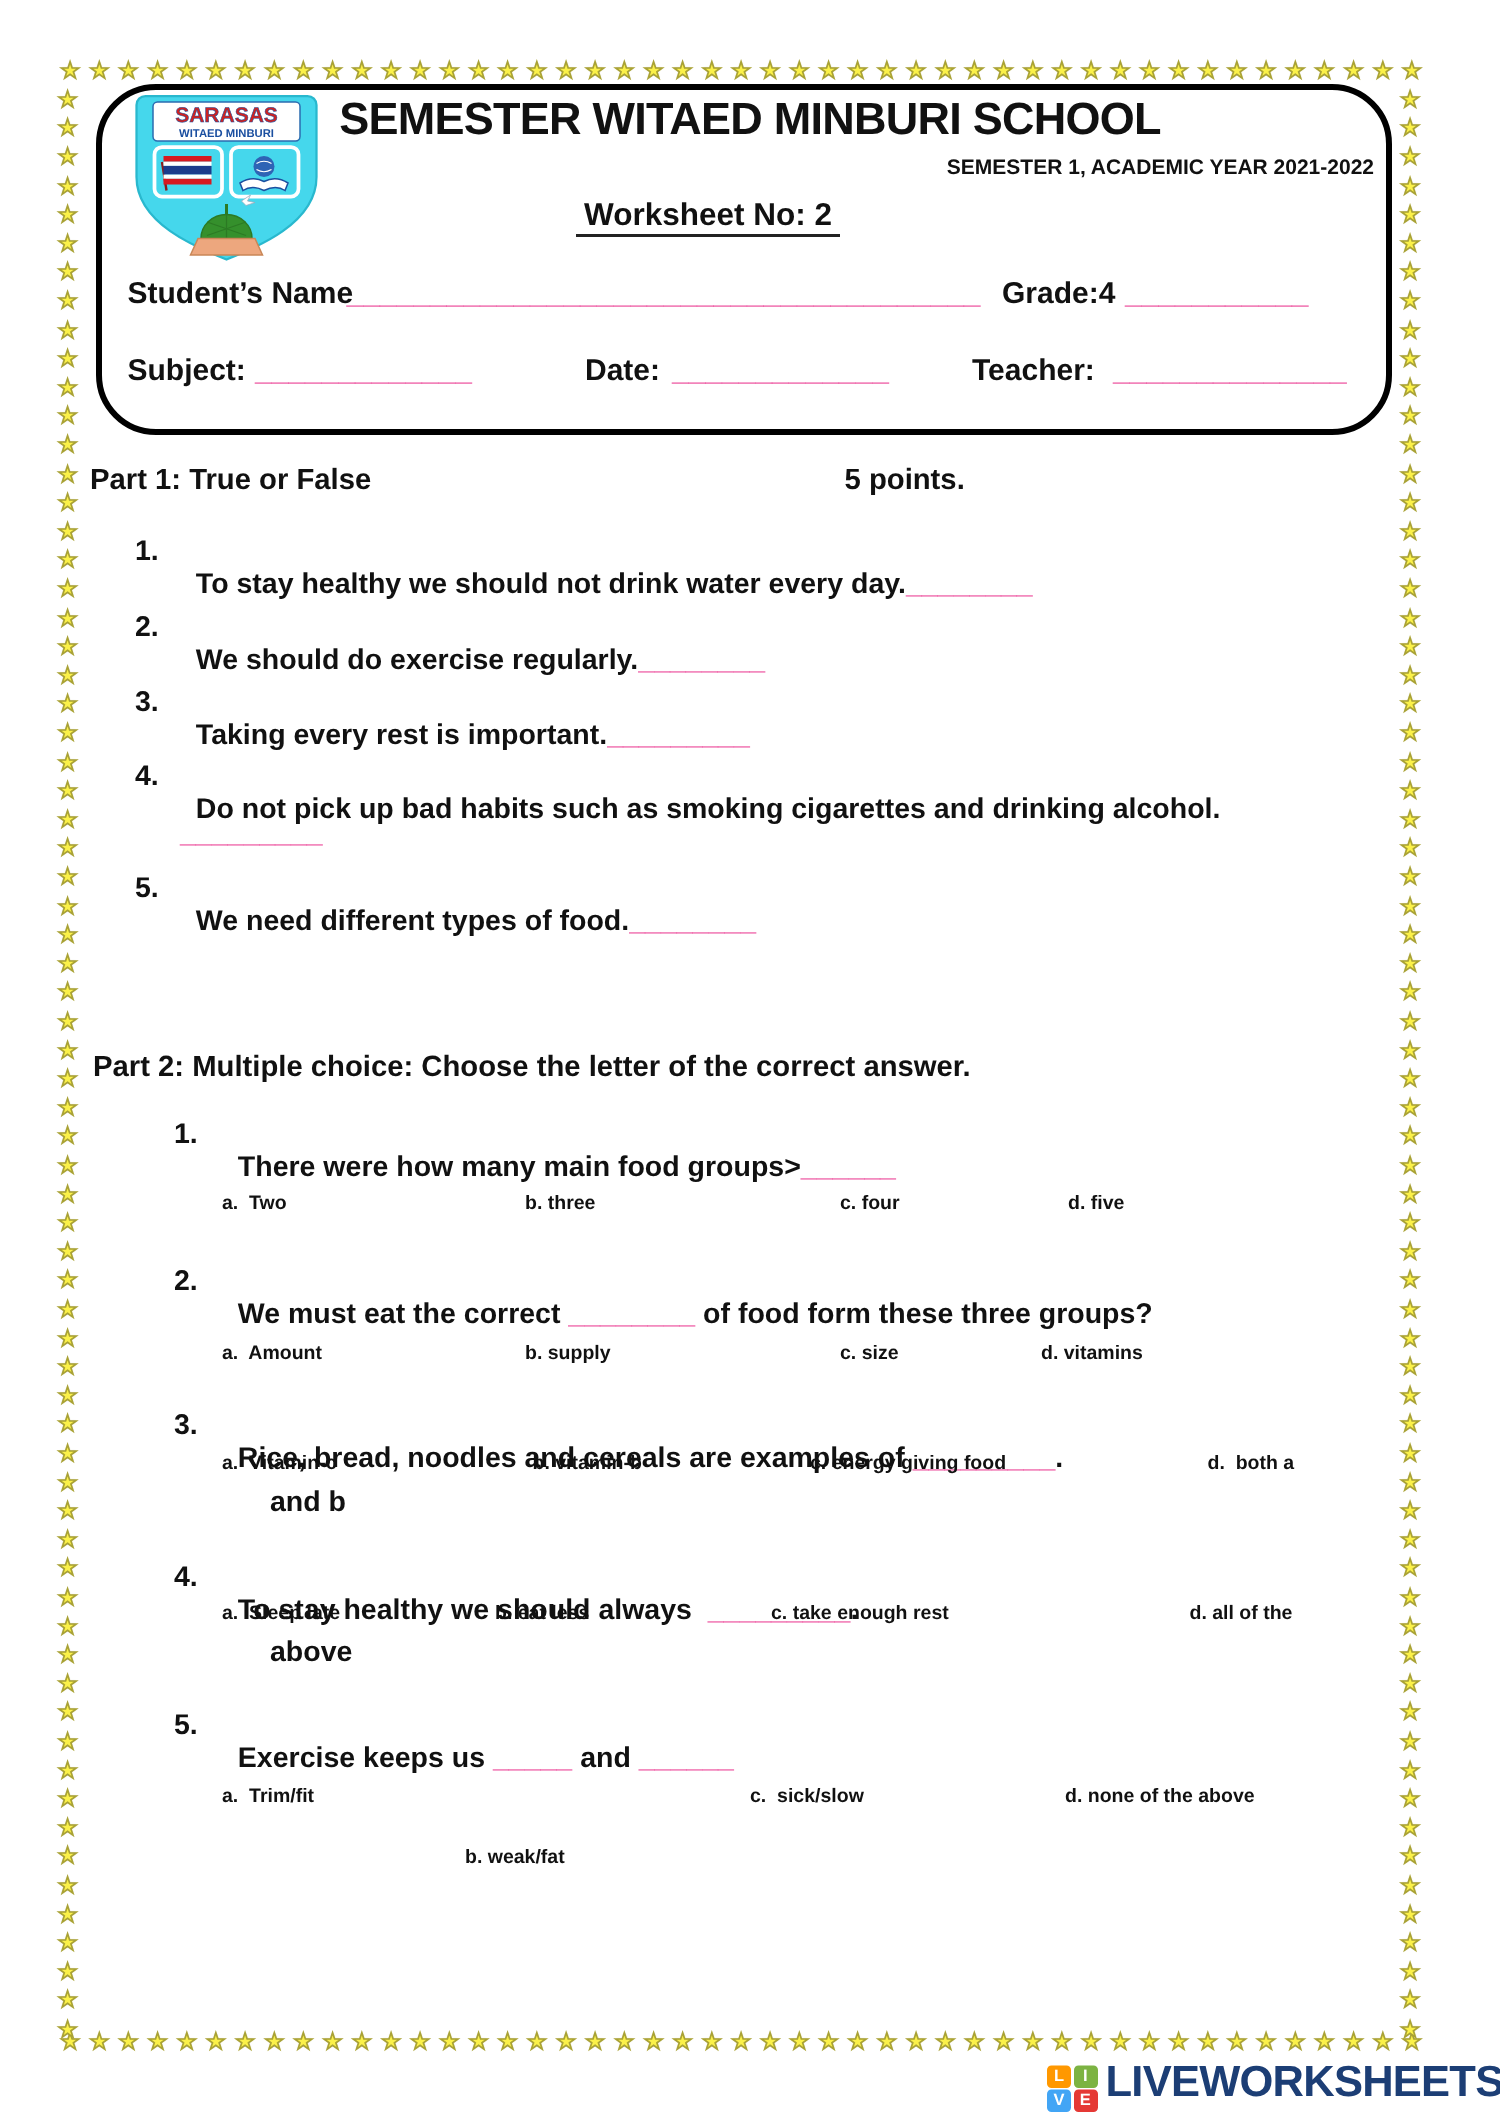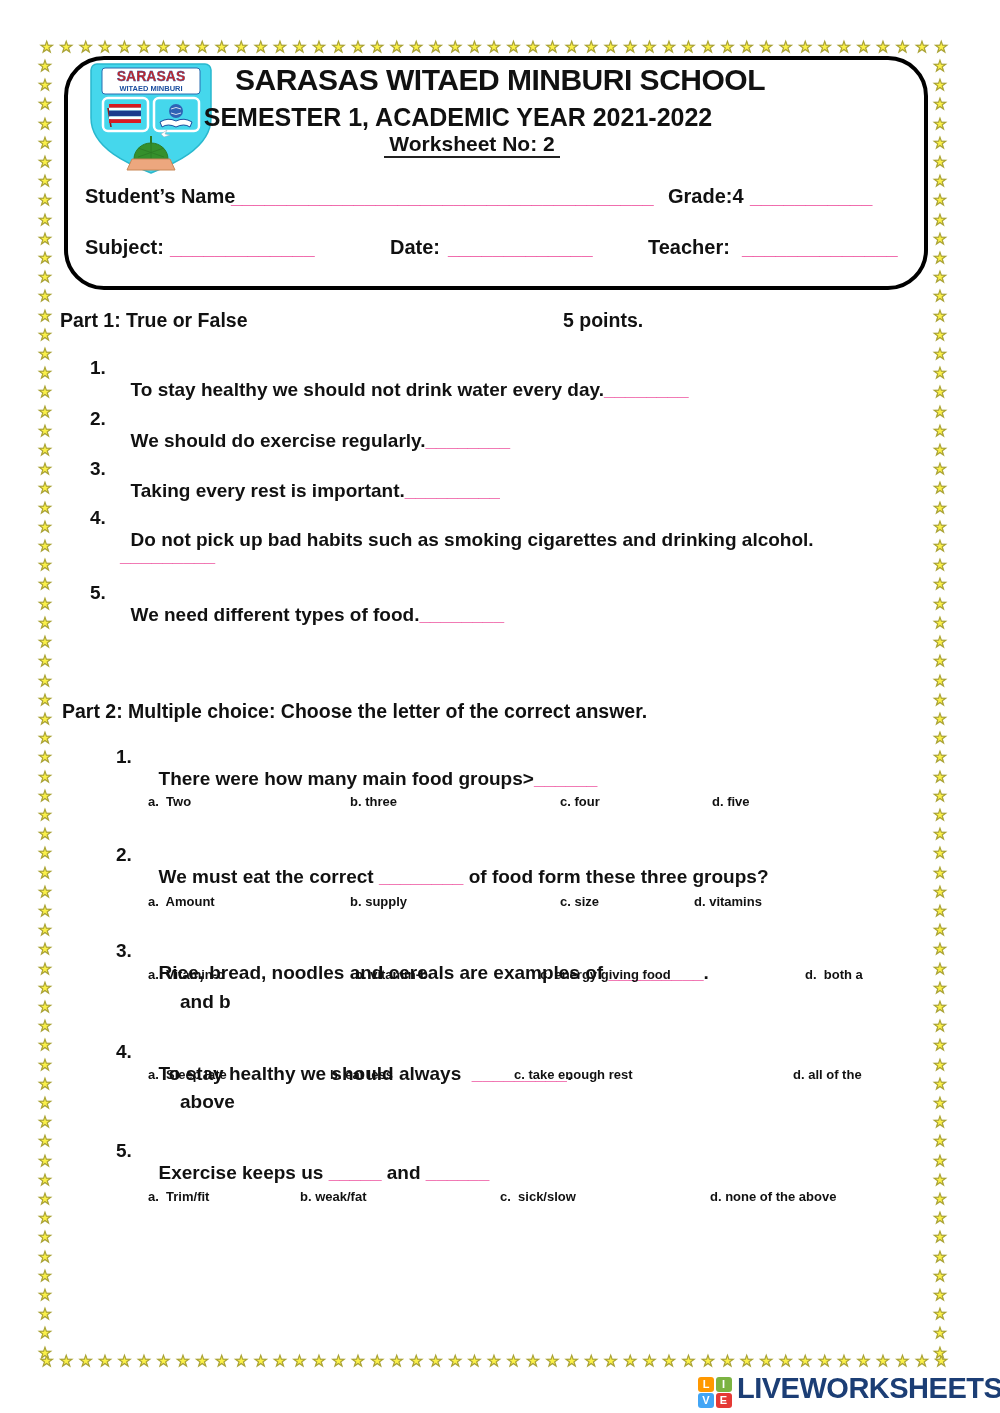--- a/index.html
+++ b/index.html
@@ -19,21 +19,21 @@
   #stars-top{left:40px;top:38px;}
   #stars-bottom{left:40px;top:1352px;}
   #stars-left{left:36px;top:57px;}
   #stars-right{left:931px;top:57px;}
   
   .header-box{
     position:absolute;left:64px;top:56px;width:856px;height:226px;
     border:4.5px solid #000;border-radius:40px;background:#fff;
   }
   .t-school{left:0;top:63px;width:1000px;text-align:center;font-size:30px;font-weight:bold;letter-spacing:-0.5px;}
-  .t-sem{left:0;top:103px;width:916px;text-align:center;font-size:25px;font-weight:bold;}
+  .t-sem{left:0;top:103px;width:916px;text-align:right;font-size:14px;font-weight:bold;}
   .t-ws{left:0;top:132px;width:944px;text-align:center;font-size:21px;font-weight:bold;}
   .t-ws span{border-bottom:2.5px solid #222;padding:0 5px 1px 5px;}
   .fld{position:absolute;font-size:20px;font-weight:bold;white-space:pre;}
   .blankline{color:#ec4899;}
   
   .line{position:absolute;font-size:19px;font-weight:bold;white-space:pre;}
   .ph{font-size:19.5px;}
   .opt{position:absolute;top:0;font-size:13px;font-weight:bold;white-space:pre;}
   .optrow{position:absolute;left:0;width:1000px;height:26px;}
   
@@ -219,21 +219,21 @@
 
   <g>
     <path d="M73,72 l6,-4 l-2,4 l5,1 l-6,2 z" fill="#ffffff" stroke="#9ab" stroke-width="0.5"></path>
     <line x1="63" y1="74" x2="63" y2="81" stroke="#2C7A24" stroke-width="2"></line>
     <path d="M46,97 a17,16 0 0 1 34,0 z" fill="#35902C" stroke="#2C7A24" stroke-width="1"></path>
     <path d="M50,86 l26,9 M76,86 l-26,9 M63,81 v16" stroke="#2C7A24" stroke-width="0.8"></path>
     <path d="M44,97 h38 l5,11 h-48 z" fill="#EDA77E" stroke="#C98757" stroke-width="1"></path>
   </g>
 </svg>
 
-<div class="abs t-school">SARASAS WITAED MINBURI SCHOOL</div>
+<div class="abs t-school">SEMESTER WITAED MINBURI SCHOOL</div>
 <div class="abs t-sem">SEMESTER 1, ACADEMIC YEAR 2021-2022</div>
 <div class="abs t-ws"><span>Worksheet No: 2</span></div>
 
 <span class="fld" style="left:85px;top:185px;">Student’s Name</span>
 <span class="fld blankline" style="left:231px;top:185px;">______________________________________</span>
 <span class="fld" style="left:668px;top:185px;">Grade:4</span>
 <span class="fld blankline" style="left:750px;top:185px;">___________</span>
 
 <span class="fld" style="left:85px;top:236px;">Subject:</span>
 <span class="fld blankline" style="left:170px;top:236px;">_____________</span>
@@ -318,21 +318,21 @@
   <span class="opt" style="left:793px;">d. all of the</span>
 </div>
 <div class="line" style="left:180px;top:1091px;">above</div>
 
 <div class="line" style="left:116px;top:1140px;">5.</div>
 <div class="line" style="left:148px;top:1140px;">
   <span>Exercise keeps us </span><span class="blankline">_____</span><span> and </span><span class="blankline">______</span><span></span>
 </div>
 <div class="optrow" style="top:1189px;">
   <span class="opt" style="left:148px;">a.  Trim/fit</span>
-  <span class="opt" style="left:300px;">b. weak/fat</span>
+  <span class="opt" style="left:310px;margin-top:41px;">b. weak/fat</span>
   <span class="opt" style="left:500px;">c.  sick/slow</span>
   <span class="opt" style="left:710px;">d. none of the above</span>
 </div>
 
 <div class="lw-grid">
   <span style="background-color: rgb(255, 152, 0);">L</span>
   <span style="background-color: rgb(124, 179, 66);">I</span>
   <span style="background-color: rgb(66, 165, 245);">V</span>
   <span style="background-color: rgb(229, 57, 53);">E</span>
 </div>

